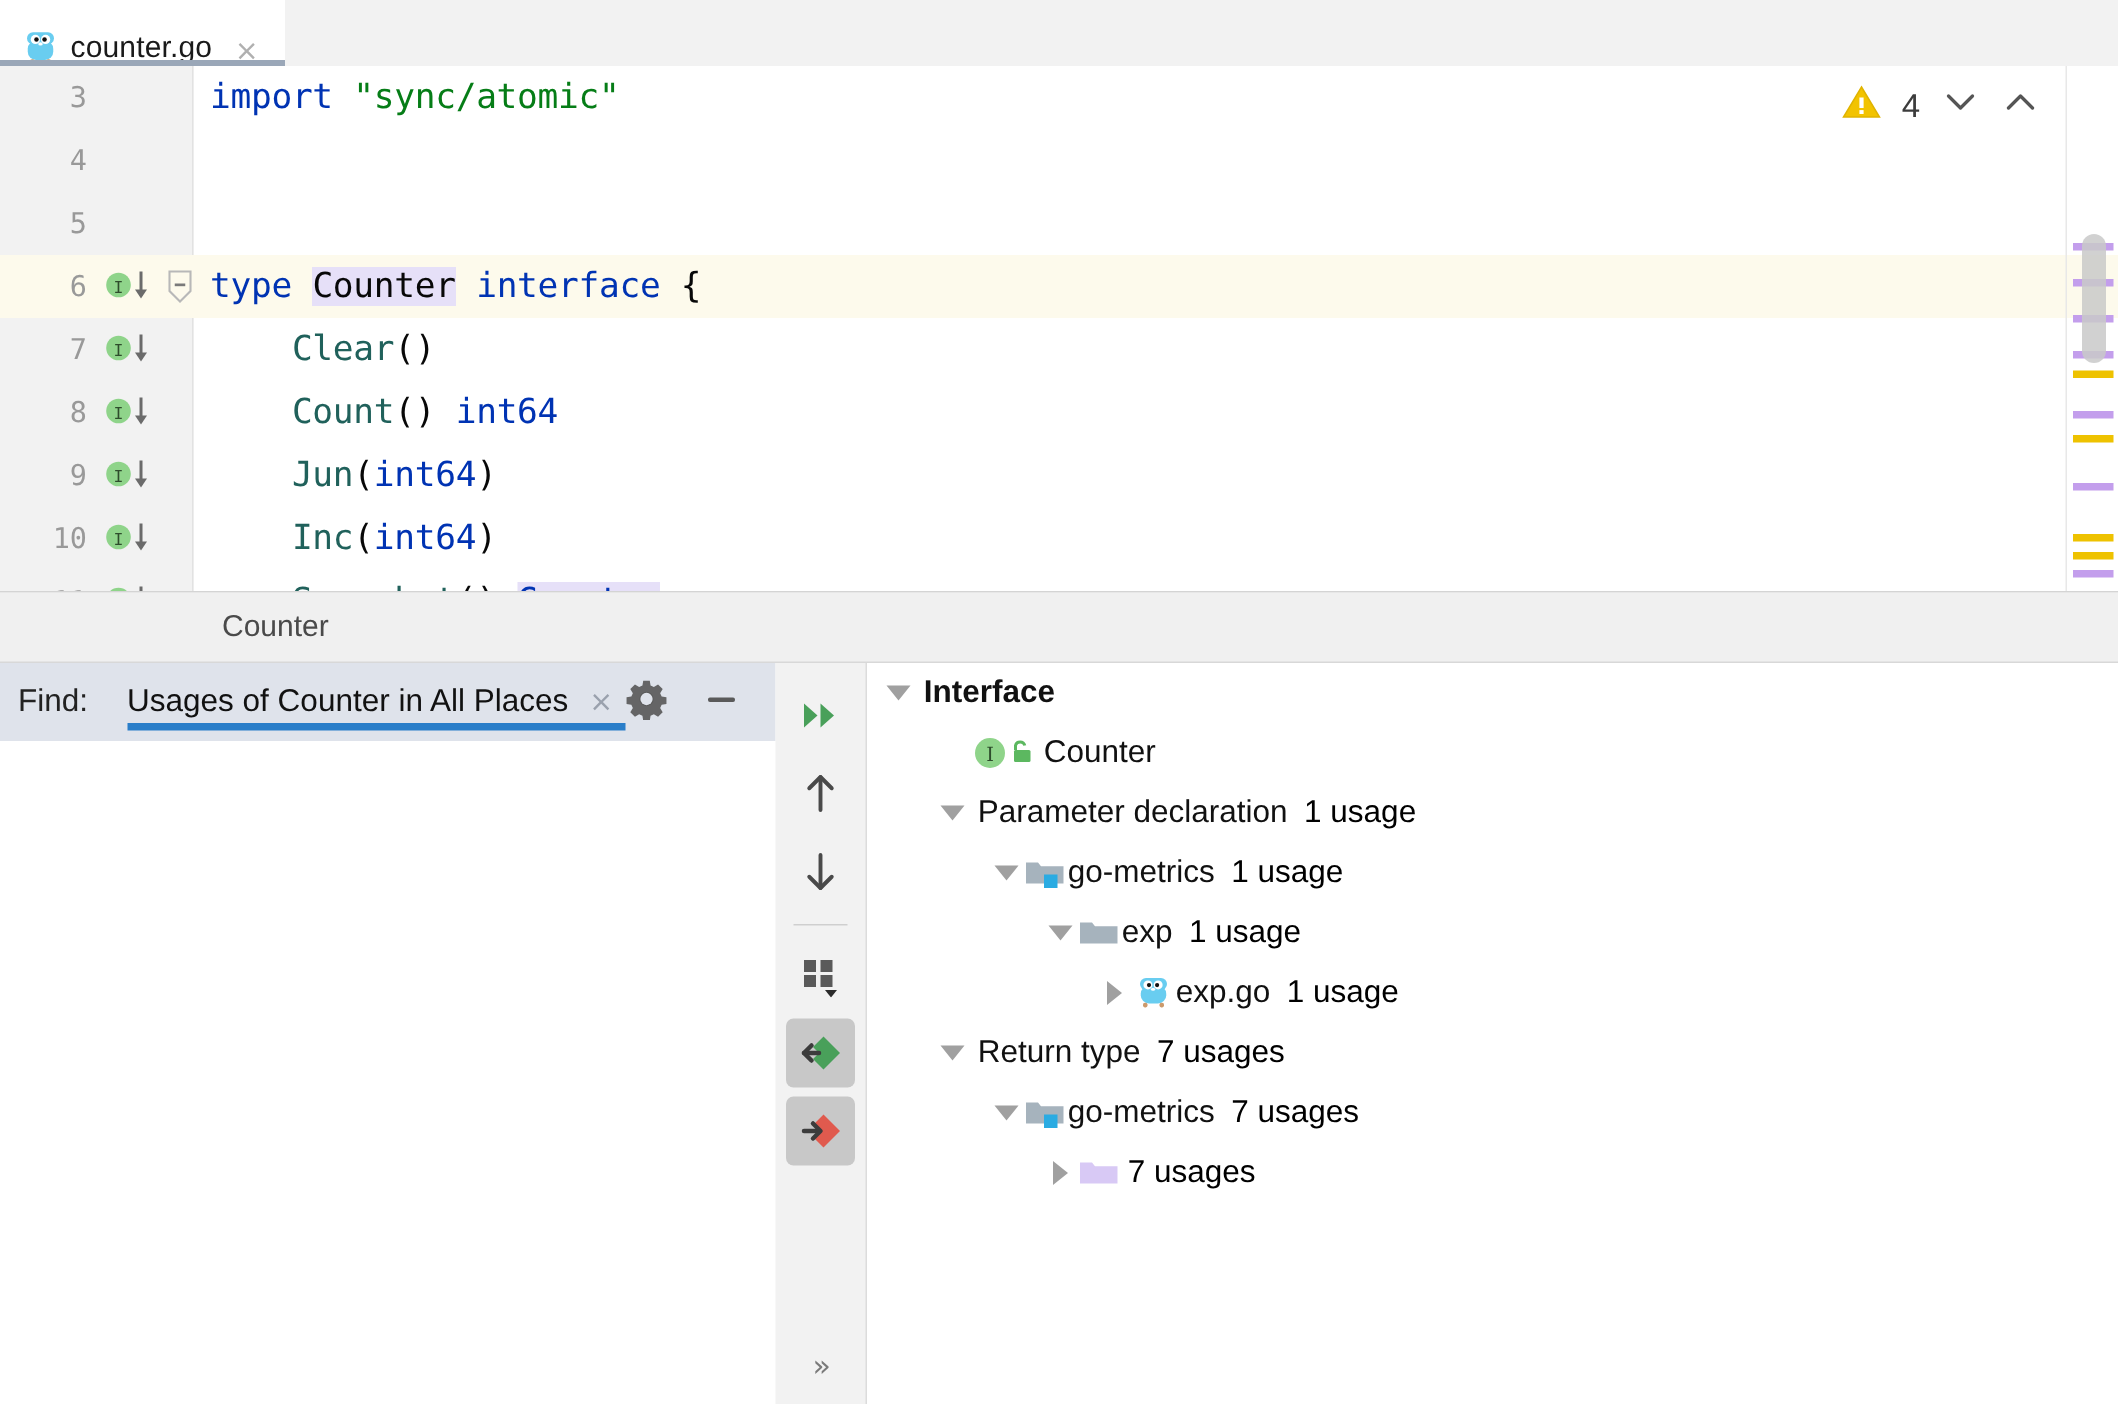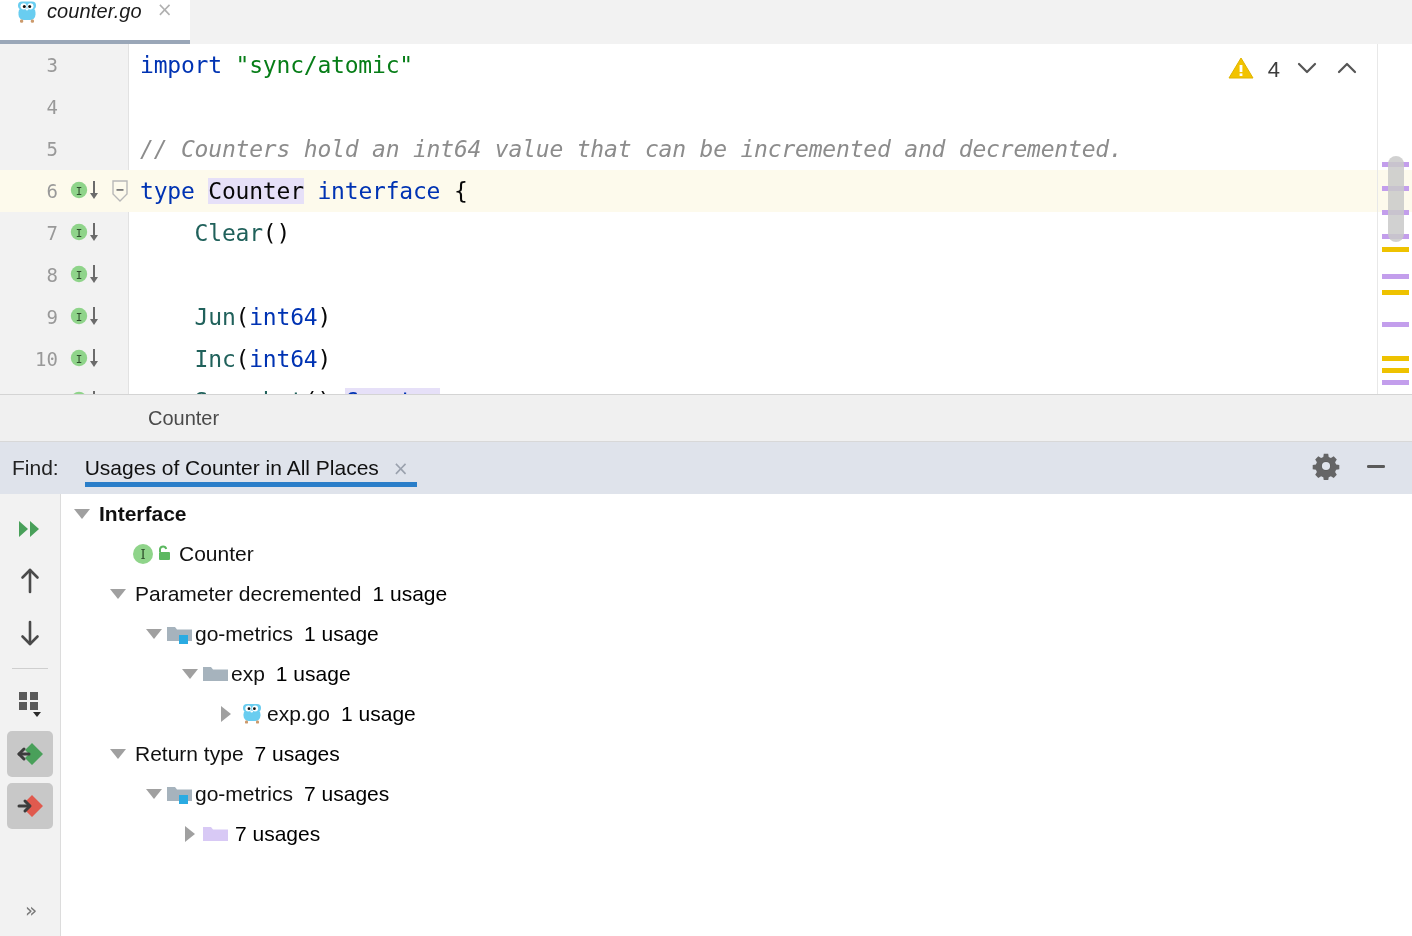--- a/index.html
+++ b/index.html
@@ -13,26 +13,25 @@
   .app { position: relative; width: 1412px; height: 936px; display: flex; flex-direction: column; }
 
   
   .tabbar {
     height: 44px; min-height: 44px;
     background: #f2f2f2;
     display: flex; align-items: stretch;
     position: relative;
   }
   .tab {
-    display: flex; align-items: flex-start; gap: 9px;
+    display: flex; align-items: flex-end; gap: 9px;
     padding: 0 14px 0 16px;
     background: #ffffff;
     position: relative;
     min-width: 160px;
-    font-style: italic;
   }
   .tab-underline {
     position: absolute; left: 0; right: 0; bottom: 0; height: 4px;
     background: #9aa7b8;
   }
   .tab-label { font-size: 20px; color: #1a1a1a; letter-spacing: .1px; }
   .tab-close {
     font-size: 19px; color: #b0b0b0; margin-left: 6px; line-height: 1;
     font-family: "DejaVu Sans", sans-serif;
   }
@@ -108,21 +107,21 @@
   .breadcrumb {
     height: 46px; min-height: 46px;
     background: #f0f0f0;
     border-bottom: 1px solid #d8d8d8;
     display: flex; align-items: center;
     padding-left: 148px;
   }
   .breadcrumb span { font-size: 20px; color: #4a4a4a; }
 
   
-  .findpanel { flex: 1; display: flex; flex-direction: column; min-height: 0; border-radius: 27px; }
+  .findpanel { flex: 1; display: flex; flex-direction: row; min-height: 0; border-radius: 27px; }
   .find-header {
     height: 52px; min-height: 52px;
     background: #dfe3eb;
     display: flex; align-items: center;
     position: relative;
   }
   .find-label { font-size: 21px; color: #222; padding-left: 12px; }
   .find-tab {
     margin-left: 26px; height: 38px; display: flex; align-items: center; gap: 14px;
     position: relative; padding-right: 8px;
@@ -220,21 +219,20 @@
           <span class="codetext"><span class="kw">import</span><span class="plain"> </span><span class="str">"sync/atomic"</span></span>
         </div>
         <div class="line">
           <div class="gut-bg"></div>
           <span class="lnum">4</span>
           <span class="codetext"></span>
         </div>
         <div class="line">
           <div class="gut-bg"></div>
           <span class="lnum">5</span>
-          <span class="codetext"><span class="cmt">// Counters hold an int64 value that can be incremented and decremented.</span></span>
         </div>
         <div class="line hl">
           <div class="gut-bg"></div>
           <span class="lnum">6</span>
           <span class="gicon"><svg width="34" height="24" viewBox="0 0 34 24">
   <circle cx="9" cy="11" r="8.2" fill="#8fd48a"></circle>
   <text x="9" y="16" font-family="DejaVu Sans Mono, monospace" font-size="11" fill="#2e4d2c" text-anchor="middle">I</text>
   <path d="M24 2 L24 18" stroke="#6b6b6b" stroke-width="2"></path>
   <path d="M20 14 L24 20 L28 14 Z" fill="#6b6b6b"></path>
 </svg></span>
@@ -257,20 +255,21 @@
         </div>
         <div class="line">
           <div class="gut-bg"></div>
           <span class="lnum">8</span>
           <span class="gicon"><svg width="34" height="24" viewBox="0 0 34 24">
   <circle cx="9" cy="11" r="8.2" fill="#8fd48a"></circle>
   <text x="9" y="16" font-family="DejaVu Sans Mono, monospace" font-size="11" fill="#2e4d2c" text-anchor="middle">I</text>
   <path d="M24 2 L24 18" stroke="#6b6b6b" stroke-width="2"></path>
   <path d="M20 14 L24 20 L28 14 Z" fill="#6b6b6b"></path>
 </svg></span>
+          <span class="codetext"><span class="plain">    </span><span class="fn">Count</span><span class="plain">() </span><span class="typ">int64</span></span>
         </div>
         <div class="line">
           <div class="gut-bg"></div>
           <span class="lnum">9</span>
           <span class="gicon"><svg width="34" height="24" viewBox="0 0 34 24">
   <circle cx="9" cy="11" r="8.2" fill="#8fd48a"></circle>
   <text x="9" y="16" font-family="DejaVu Sans Mono, monospace" font-size="11" fill="#2e4d2c" text-anchor="middle">I</text>
   <path d="M24 2 L24 18" stroke="#6b6b6b" stroke-width="2"></path>
   <path d="M20 14 L24 20 L28 14 Z" fill="#6b6b6b"></path>
 </svg></span>
@@ -435,21 +434,21 @@
     </svg>
             </span>
             <span class="rlabel">Counter</span>
           </div>
           <div class="row">
             <span class="spacer" style="width: 46px;"></span>
             <span class="tri">
               <i></i>
             </span>
             <span class="spacer" style="width: 6px;"></span>
-            <span class="rlabel">Parameter decremented</span>
+            <span class="rlabel">Parameter declaration</span>
             <span class="rcount">1 usage</span>
           </div>
           <div class="row">
             <span class="spacer" style="width: 82px;"></span>
             <span class="tri">
               <i></i>
             </span>
             <span class="ricon">
               <svg width="28" height="24" viewBox="0 0 28 24">
       <path d="M1 5 h8 l2 2.5 h15 V19 H1 Z" fill="#a6b3bd"></path>

